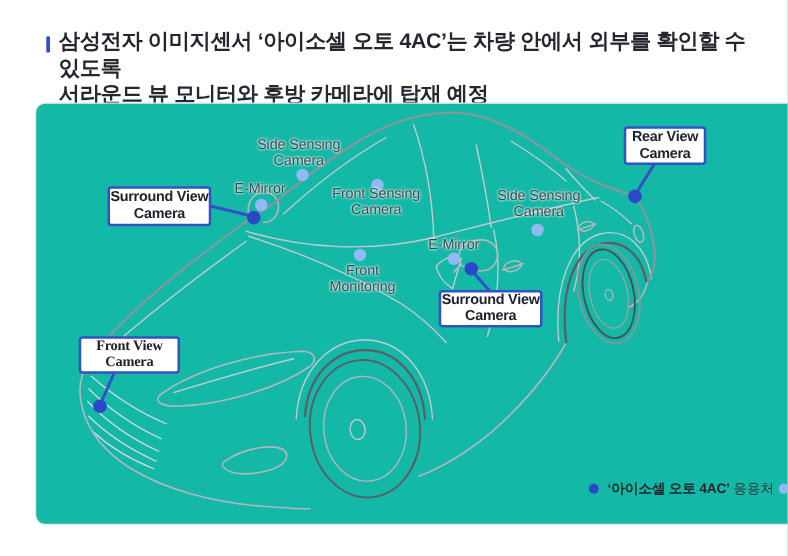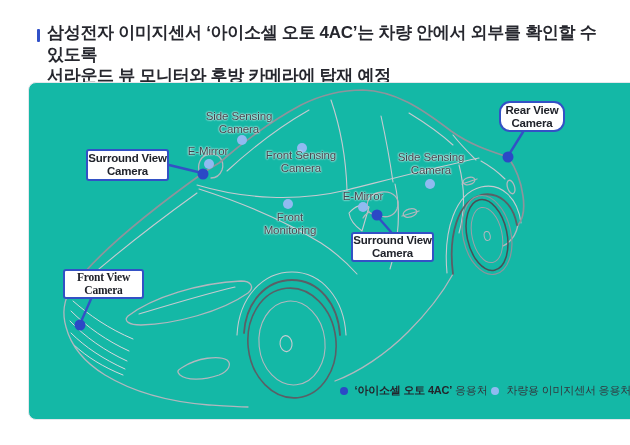--- a/index.html
+++ b/index.html
@@ -30,21 +30,21 @@
   .lbl-emir-r  { left:294px; top:107px; width:80px;  }
   .lbl-driver  { left:201px; top:128px; width:120px; }
 
   
   .callout { position:absolute; display:flex; align-items:center; justify-content:center;
              background:#fff; border:2px solid #3351c5; border-radius:3px;
              font-size:11.5px; font-weight:bold; line-height:13px; color:#20232b;
              text-align:center; white-space:pre-line; letter-spacing:-0.2px; }
   .co-surround-l { left:57px;  top:66px;  width:83px; height:32px; }
   .co-surround-r { left:322px; top:149px; width:83px; height:30px; }
-  .co-rear       { left:470px; top:18px;  width:66px; height:31px;border-radius:11px; }
+  .co-rear       { left:470px; top:18px;  width:66px; height:31px; }
   .co-front      { left:34px;  top:186px; width:81px; height:30px;font-family:Liberation Serif, serif; }
 
   
   .legend { position:absolute; right:22px; top:300px; display:flex;
             flex-direction:row; gap:4px; }
   .legend-row { display:flex; align-items:center; gap:7px; font-size:11px;
                 color:#33363d; letter-spacing:-0.2px; }
   .legend-dot { width:8px; height:8px; border-radius:50%; flex:0 0 auto; }
   .legend-dot.dark  { background:#2b49c6; }
   .legend-dot.light { background:#90baf1; }
@@ -175,18 +175,17 @@
     <div class="callout co-front">Front View
 Camera</div>
 
     <div class="legend">
       <div class="legend-row">
         <span class="legend-dot dark"></span>
         <span><span class="legend-strong">‘아이소셀 오토 4AC’</span><span> 응용처</span></span>
       </div>
       <div class="legend-row">
         <span class="legend-dot light"></span>
-        <span>차량용 이미지센서 응용처</span>
       </div>
     </div>
 
   </div>
 </div>
 
 </body></html>

